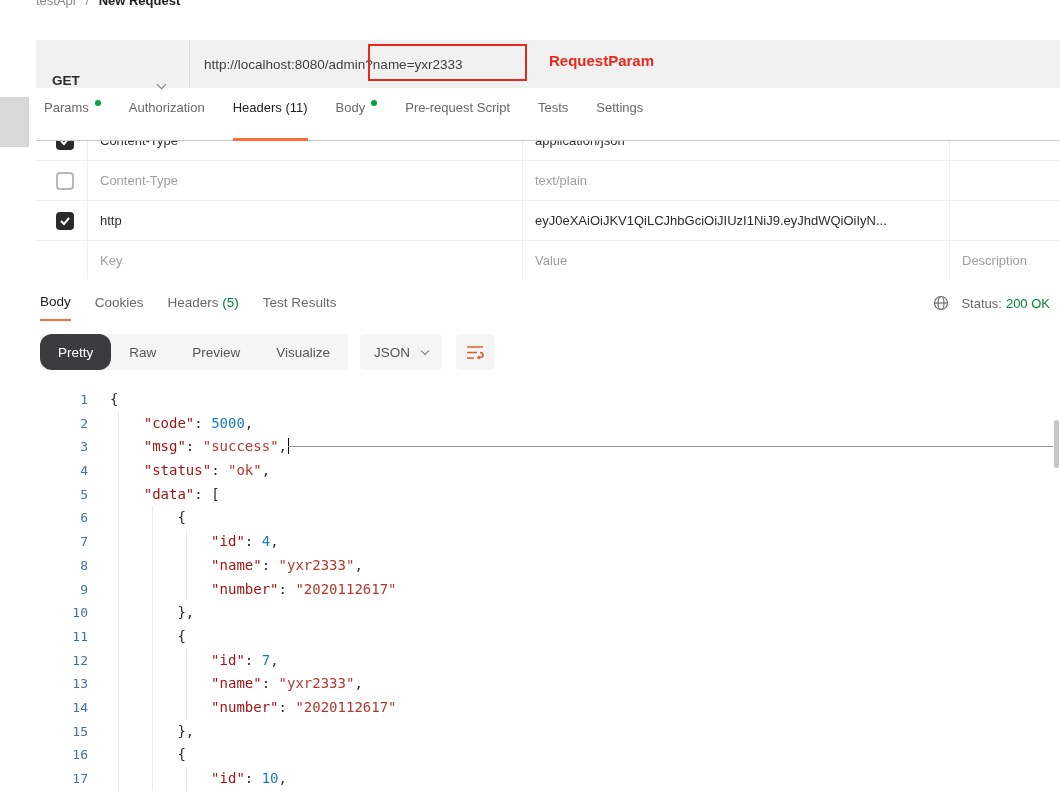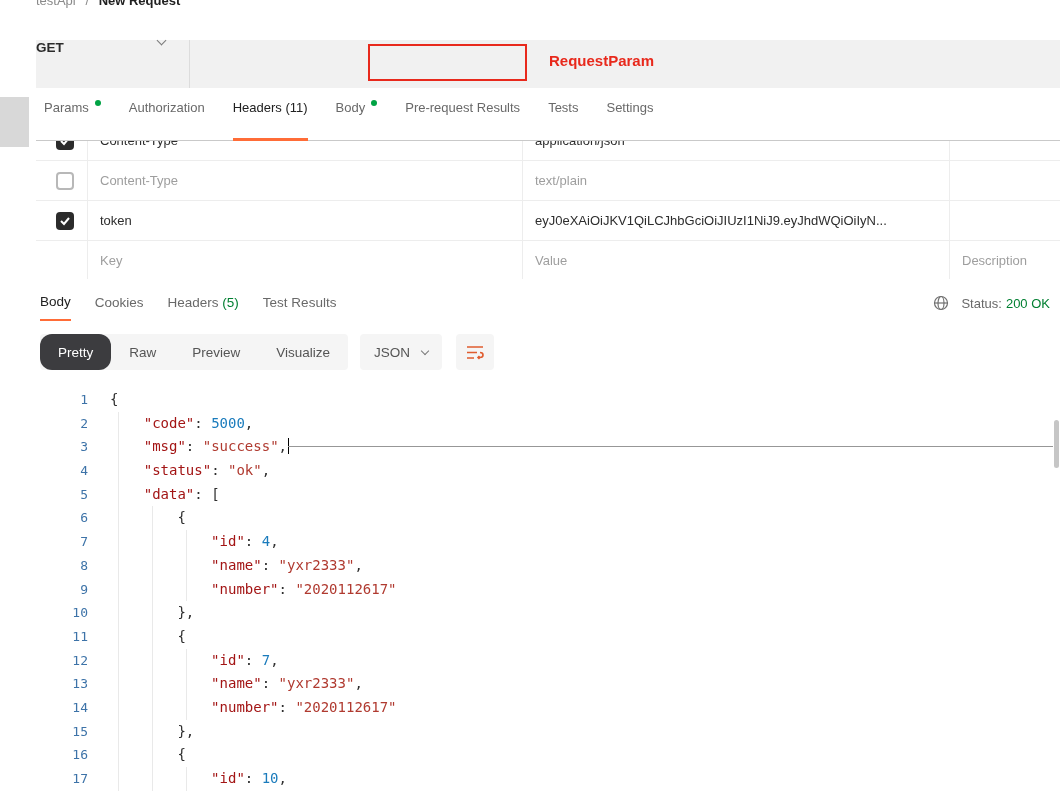--- a/index.html
+++ b/index.html
@@ -9,21 +9,21 @@
   
   .left-block{position:absolute;left:0;top:97px;width:29px;height:50px;background:#d8d8d8;}
 
   
   .breadcrumb{position:absolute;top:-7px;left:36px;font-size:13px;color:#8a8a8a;white-space:nowrap;}
   .breadcrumb .sep{margin:0 6px;}
   .breadcrumb .current{color:#212121;font-weight:700;}
 
   
   .url-row{position:absolute;top:40px;left:36px;right:0;height:48px;background:#f1f1f1;display:flex;align-items:center;}
-  .method{width:154px;height:100%;display:flex;align-items:flex-start;border-right:1px solid #dcdcdc;font-weight:700;font-size:13.5px;color:#2b2b2b;cursor:pointer;}
+  .method{width:154px;height:100%;display:flex;align-items:flex-end;padding-left:16px;border-right:1px solid #dcdcdc;font-weight:700;font-size:13.5px;color:#2b2b2b;cursor:pointer;}
   .method .chev{margin-left:auto;margin-right:24px;}
   .chev{width:7px;height:7px;border-right:1.5px solid #7a7a7a;border-bottom:1.5px solid #7a7a7a;transform:rotate(45deg);display:inline-block;margin-top:-3px;}
   .url{padding-left:14px;font-size:13.5px;color:#3f3f3f;white-space:nowrap;}
   .red-rect{position:absolute;left:332px;top:4px;width:159px;height:37px;border:2px solid #e8291c;}
   .red-label{position:absolute;left:513px;top:12px;color:#e8291c;font-size:15px;font-weight:600;}
 
   
   .req-tabs{position:absolute;top:100px;left:36px;right:0;height:41px;display:flex;align-items:center;padding-left:8px;border-bottom:1px solid #c9c9c9;}
   .rqtab{position:relative;display:inline-flex;align-items:flex-start;height:100%;margin-right:28px;font-size:13px;color:#696969;cursor:pointer;}
   .rqtab.active{color:#212121;}
@@ -86,41 +86,42 @@
   <span>testApi</span>
   <span class="sep">/</span>
   <span class="current">New Request</span>
 </div>
 
 <div class="url-row">
   <div class="method">
     <span>GET</span>
     <span class="chev"></span>
   </div>
+  <div class="url">http://localhost:8080/admin?name=yxr2333</div>
   <div class="red-rect"></div>
   <div class="red-label">RequestParam</div>
 </div>
 
 <div class="req-tabs">
   <div class="rqtab">
     <span>Params</span>
     <span class="dot"></span>
   </div>
   <div class="rqtab">
     <span>Authorization</span>
   </div>
   <div class="rqtab active">
     <span>Headers (11)</span>
   </div>
   <div class="rqtab">
     <span>Body</span>
     <span class="dot"></span>
   </div>
   <div class="rqtab">
-    <span>Pre-request Results</span>
+    <span>Pre-request Script</span>
   </div>
   <div class="rqtab">
     <span>Tests</span>
   </div>
   <div class="rqtab">
     <span>Settings</span>
   </div>
 </div>
 
 <div class="headers-table">
@@ -145,21 +146,21 @@
     <div class="c-desc"></div>
   </div>
   <div class="h-row">
     <div class="c-check">
       <span class="checkbox checked">
         <svg width="12" height="12" viewBox="0 0 12 12">
             <path d="M2 6l3 3 5-6" stroke="#fff" stroke-width="2" fill="none"></path>
           </svg>
       </span>
     </div>
-    <div class="c-key">token</div>
+    <div class="c-key">http</div>
     <div class="c-val">eyJ0eXAiOiJKV1QiLCJhbGciOiJIUzI1NiJ9.eyJhdWQiOiIyN...</div>
     <div class="c-desc"></div>
   </div>
   <div class="h-row ph">
     <div class="c-check"></div>
     <div class="c-key">Key</div>
     <div class="c-val">Value</div>
     <div class="c-desc">Description</div>
   </div>
 </div>

